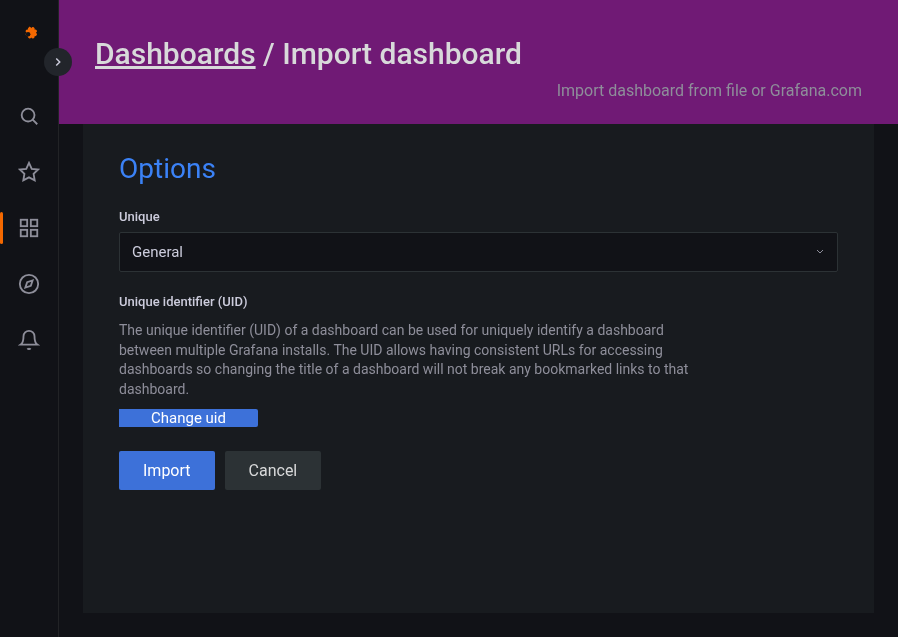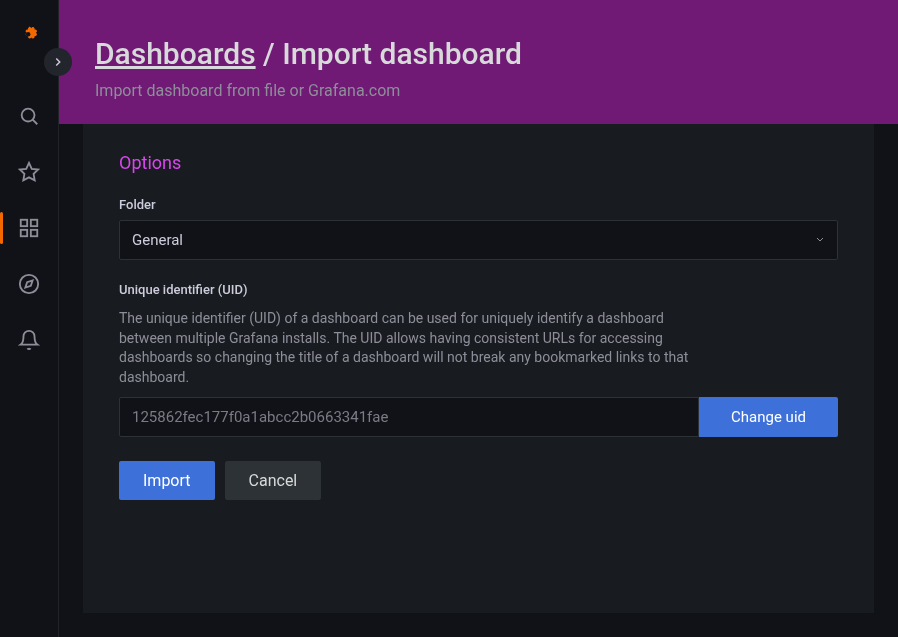--- a/index.html
+++ b/index.html
@@ -77,31 +77,32 @@
       color: #d8d9da;
       margin-bottom: 10px;
     }
     .breadcrumb-link {
       text-decoration: underline;
       cursor: pointer;
     }
     .subtitle {
       font-size: 16px;
       color: #8e8e9a;
+      text-align: right;
     }
     .content {
       margin: 0 24px 24px 24px;
       background: #181b1f;
       padding: 28px 36px 36px 36px;
       flex: 1;
     }
     .section-title {
-      font-size: 18px;
+      font-size: 28px;
       font-weight: 400;
-      color: #d946ef;
+      color: #3b82f6;
       margin-bottom: 24px;
     }
     .field { margin-bottom: 22px; }
     .label {
       font-size: 13px;
       font-weight: 500;
       color: #ccccdc;
       margin-bottom: 8px;
     }
     .input, .select {
@@ -225,36 +226,35 @@
       <span class="breadcrumb-link">Dashboards</span><span> / </span><span>Import dashboard</span>
     </h1>
     <div class="subtitle">Import dashboard from file or Grafana.com</div>
   </header>
 
   <section class="content">
     <h2 class="section-title">Options</h2>
 
 
     <div class="field">
-      <div class="label">Folder</div>
+      <div class="label">Unique</div>
       <div class="select-wrap">
         <div class="select">General</div>
         <span class="select-caret">
           <svg width="12" height="12" viewBox="0 0 24 24" fill="none" stroke="currentColor" stroke-width="2">
               <polyline points="6 9 12 15 18 9"></polyline>
             </svg>
         </span>
       </div>
     </div>
 
     <div class="field">
       <div class="label">Unique identifier (UID)</div>
       <div class="help">The unique identifier (UID) of a dashboard can be used for uniquely identify a dashboard between multiple Grafana installs. The UID allows having consistent URLs for accessing dashboards so changing the title of a dashboard will not break any bookmarked links to that dashboard.</div>
       <div class="uid-row">
-        <input class="uid-input" type="text" readonly="" value="125862fec177f0a1abcc2b0663341fae" style="">
         <button class="uid-btn">Change uid</button>
       </div>
     </div>
 
     <div class="actions">
       <button class="btn btn-primary">Import</button>
       <button class="btn btn-secondary">Cancel</button>
     </div>
   </section>
 </main>

